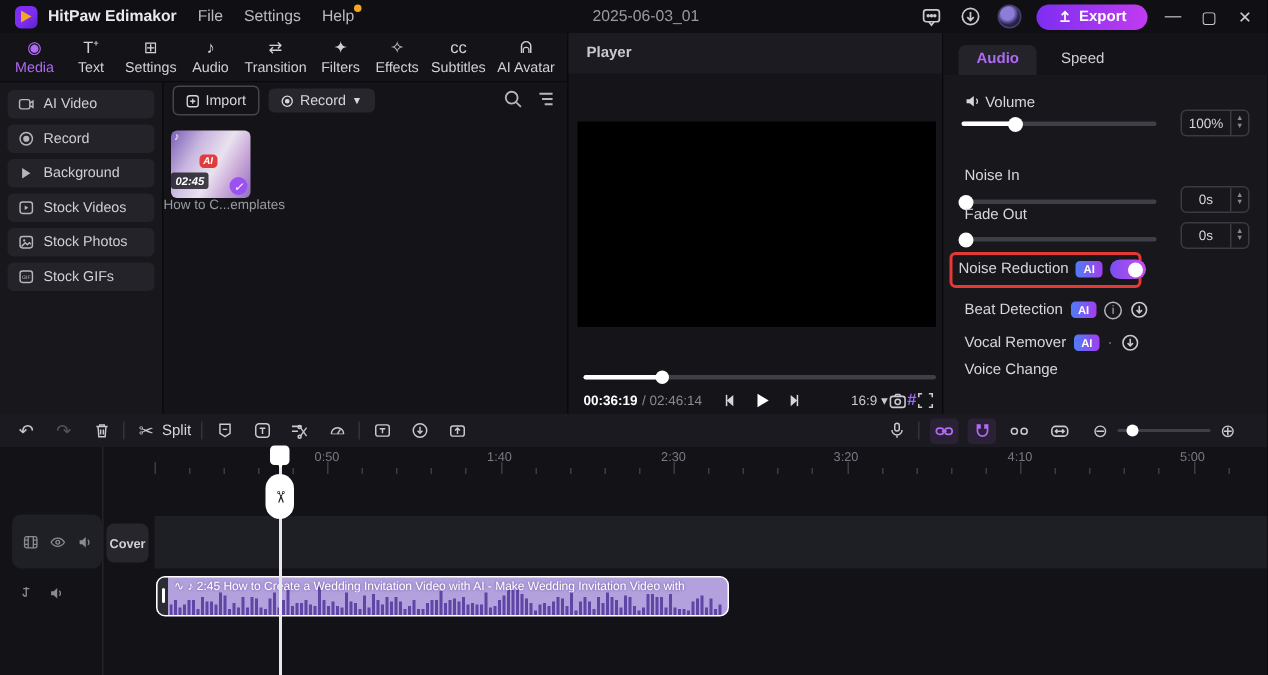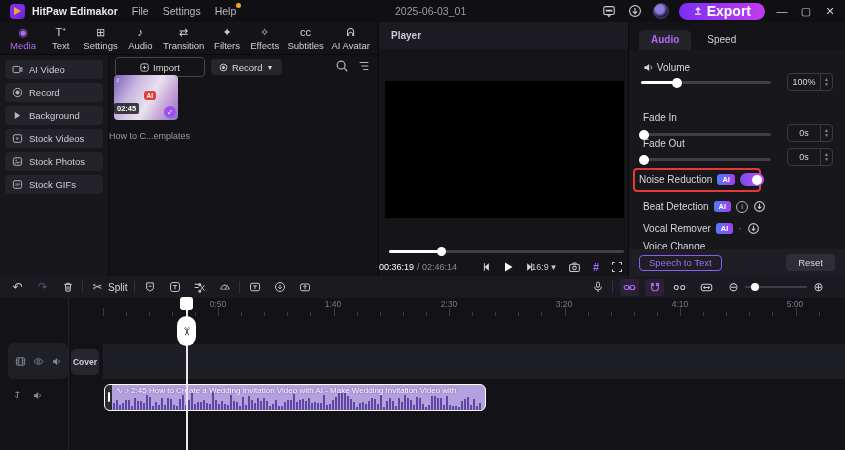--- a/index.html
+++ b/index.html
@@ -16,71 +16,71 @@
   .logo:after { content:""; position:absolute; left:4px; top:3px; width:0; height:0;
     border-left:7px solid #f5a623; border-top:4.5px solid transparent; border-bottom:4.5px solid transparent; }
   .appname { font-weight:bold; color:#e8e8ee; margin-right:14px; }
   .menu-item { color:#b9b9c2; margin-right:14px; cursor:default; position:relative; }
   .help-dot { position:absolute; right:-5px; top:-2px; width:5px; height:5px; border-radius:50%; background:#f5a623; }
   .proj-name { position:absolute; left:395px; color:#9a9aa2; }
   .tb-right { position:absolute; right:8px; top:0; height:22px; display:flex; align-items:center; gap:10px; }
   .tb-ico { width:16px; height:16px; color:#c9c9cf; display:flex; align-items:center; justify-content:center; }
   .avatar { width:16px; height:16px; border-radius:50%;
     background:radial-gradient(circle at 40% 35%,#8f7bd8 0 35%,#2c2450 60%,#17122e); border:1px solid #44406b; }
-  .export-btn { height:17px; padding:0 14px; border-radius:9px; color:#fff; font-size:14px; font-weight:bold;
+  .export-btn { height:17px; padding:0 14px; border-radius:9px; color:#fff; font-size:10px; font-weight:bold;
     background:linear-gradient(90deg,#7d2ef2,#c13bf0); display:flex; align-items:center; gap:4px; }
   .win-btn { color:#c9c9cf; font-size:11px; width:14px; text-align:center; }
 
   
   #left-panel { left:0; top:22px; width:378px; height:254px; background:#17171c; }
   #tabbar { position:absolute; left:0; top:0; width:378px; height:33px; background:#131318;
     display:flex; align-items:center; justify-content:space-between; padding:0 8px; border-bottom:1px solid #0a0a0e; }
   .tab { display:flex; flex-direction:column; align-items:center; gap:1px; font-size:9.5px; color:#d0d0d6; min-width:30px; }
   .tab .t-ico { font-size:11px; height:13px; line-height:13px; color:#d0d0d6; }
   .tab.active, .tab.active .t-ico { color:#b06af5; }
 
   #sidebar { position:absolute; left:0; top:33px; width:108px; height:221px; background:#17171c; padding:5px 5px; }
   .side-item { height:19px; margin-bottom:4px; background:#232329; border-radius:4px;
     display:flex; align-items:center; gap:6px; padding:0 7px; font-size:9.5px; color:#cfcfd5; }
   .side-item .s-ico { width:11px; height:11px; color:#b6b6be; flex:0 0 auto; }
   .side-item.active { color:#b06af5; }
   .side-item.active .s-ico { color:#b06af5; }
 
   #media-area { position:absolute; left:108px; top:33px; width:270px; height:221px; background:#131318; border-left:1px solid #0a0a0e; }
   .media-toolbar { position:absolute; left:0; top:0; width:270px; height:24px; display:flex; align-items:center; padding:4px 6px; gap:6px; }
-  .btn-outline { height:20px; border:1px solid #45454e; border-radius:4px; padding:0 24px;
+  .btn-outline { height:20px; border:1px solid #45454e; border-radius:4px; padding:0 8px;
     font-size:9.5px; color:#d6d6dc; display:flex; align-items:center; gap:4px; background:transparent; }
   .btn-fill { height:16px; background:#26262c; border-radius:4px; padding:0 8px;
     font-size:9.5px; color:#d6d6dc; display:flex; align-items:center; gap:4px; }
   .mt-icons { position:absolute; right:8px; top:4px; display:flex; gap:8px; }
   .mt-icons .ic { width:14px; height:14px; color:#b6b6be; }
-  .thumb { position:absolute; left:5px; top:20px; width:64px; height:45px; border-radius:4px; overflow:hidden;
-    background:linear-gradient(120deg,#7a5fb5 0%,#c9b6e0 30%,#e9e2ef 55%,#c9a8d8 75%,#8f6fc0 100%); }
+  .thumb { position:absolute; left:5px; top:32px; width:53px; height:45px; border-radius:4px; overflow:hidden;
+    background:linear-gradient(120deg,#7a5fb5 0%,#c9b6e0 30%,#e9e2ef 55%,#c9a8d8 75%,#8f6fc0 100%);font-style:italic; }
   .thumb-dur { position:absolute; left:0; bottom:6px; background:rgba(20,20,26,.8); color:#fff;
     font-size:7.5px; font-weight:bold; padding:1px 3px; border-radius:2px; }
   .thumb-ai { position:absolute; right:22px; top:16px; background:#e23b3b; color:#fff; font-size:6.5px;
     font-weight:bold; padding:1px 3px; border-radius:3px; }
   .thumb-check { position:absolute; right:2px; bottom:2px; width:12px; height:12px; border-radius:50%;
     background:#9b51f0; color:#fff; font-size:8px; display:flex; align-items:center; justify-content:center; }
   .thumb-note { position:absolute; left:2px; top:1px; color:#fff; font-size:7px; }
   .thumb-caption { position:absolute; left:0px; top:76px; width:110px; font-size:9px; color:#9a9aa2; }
 
   
   #player { left:378px; top:22px; width:250px; height:254px; background:#141419; border-left:1px solid #0a0a0e; }
   .player-header { position:absolute; left:0; top:0; width:250px; height:27px; background:#1b1b21;
     font-size:10px; font-weight:bold; color:#c9c9cf; display:flex; align-items:center; padding:0 12px; }
   .viewport { position:absolute; left:6px; top:59px; width:239px; height:137px; background:#000; }
   .p-slider { position:absolute; left:10px; top:228px; width:235px; height:3px; background:#3f3f48; border-radius:2px; }
   .p-slider .fill { height:3px; background:#fff; border-radius:2px; }
   .p-slider .knob { position:absolute; top:-3px; width:9px; height:9px; border-radius:50%; background:#fff; }
   .p-controls { position:absolute; left:0; top:236px; width:250px; height:18px; display:flex; align-items:center; font-size:9px; }
-  .time-cur { color:#fff; font-weight:normal; }
+  .time-cur { color:#fff; font-weight:bold; margin-left:10px; }
   .time-total { color:#8a8a90; margin-left:3px; }
   .pc-center { position:absolute; left:103px; display:flex; gap:10px; align-items:center; color:#d6d6dc; }
-  .pc-right { position:absolute; right:6px; display:flex; gap:12px; align-items:center; color:#c9c9cf; }
+  .pc-right { position:absolute; right:6px; display:flex; gap:0; align-items:center; color:#c9c9cf; }
   .ratio { font-size:9px; color:#c9c9cf; }
   .grid-ico { color:#9b6bf5; font-weight:bold; font-size:11px; }
 
   
   #right-panel { left:628px; top:22px; width:217px; height:254px; background:#17171c; border-left:1px solid #0a0a0e; font-size:10px; }
   .rp-tabs { position:absolute; left:0; top:0; width:217px; height:28px; background:#131318;
     display:flex; align-items:flex-end; padding:0 10px; gap:4px; }
   .rp-tab { padding:4px 12px 5px; font-size:10px; color:#d0d0d6; border-radius:5px 5px 0 0; }
   .rp-tab.active { background:#232329; color:#b06af5; font-weight:bold; }
   .row-label { position:absolute; color:#d6d6dc; font-size:10px; }
@@ -375,21 +375,21 @@
         <div class="knob" style="left:calc(28% - 5px)"></div>
     </div>
     <div class="val-box" style="left:158px; top:51px;">
       <span class="v">100%</span>
       <span class="stepper">
           <span>▲</span>
           <span>▼</span>
         </span>
     </div>
 
-    <span class="row-label" style="left:14px; top:90px;">Fade In</span>
+    <span class="row-label" style="left:14px; top:90px;">Noise In</span>
     <div class="h-slider" style="left:12px; top:111px;">
       <div class="fill" style="width:0%"></div>
         <div class="knob" style="left:-2px"></div>
     </div>
     <div class="val-box" style="left:158px; top:102px;">
       <span class="v">0s</span>
       <span class="stepper">
           <span>▲</span>
           <span>▼</span>
         </span>
@@ -432,24 +432,20 @@
       <span class="ai-badge">AI</span>
       <span style="color:#8a8a90;">·</span>
       <svg class="ic" width="13" height="13" viewBox="0 0 16 16" fill="none" stroke="#c9c9cf" stroke-width="1.3">
           <circle cx="8" cy="8" r="6"></circle>
           <path d="M8 4.7v5.5M5.8 8.3L8 10.5l2.2-2.2"></path>
         </svg>
     </span>
 
     <span class="row-label" style="left:14px; top:219px;">Voice Change</span>
 
-    <div class="rp-bottom">
-      <span class="stt-btn">Speech to Text</span>
-      <span class="reset-btn">Reset</span>
-    </div>
   </div>
 
   <div id="tl-toolbar" class="abs">
     <span style="width:10px"></span>
     <span class="tt-ico">↶</span>
       <span class="tt-gap"></span>
     <span class="tt-ico dim">↷</span>
       <span class="tt-gap"></span>
     <span class="tt-ico">
       <svg class="ic" width="12" height="12" viewBox="0 0 16 16" fill="none" stroke="currentColor" stroke-width="1.3">

